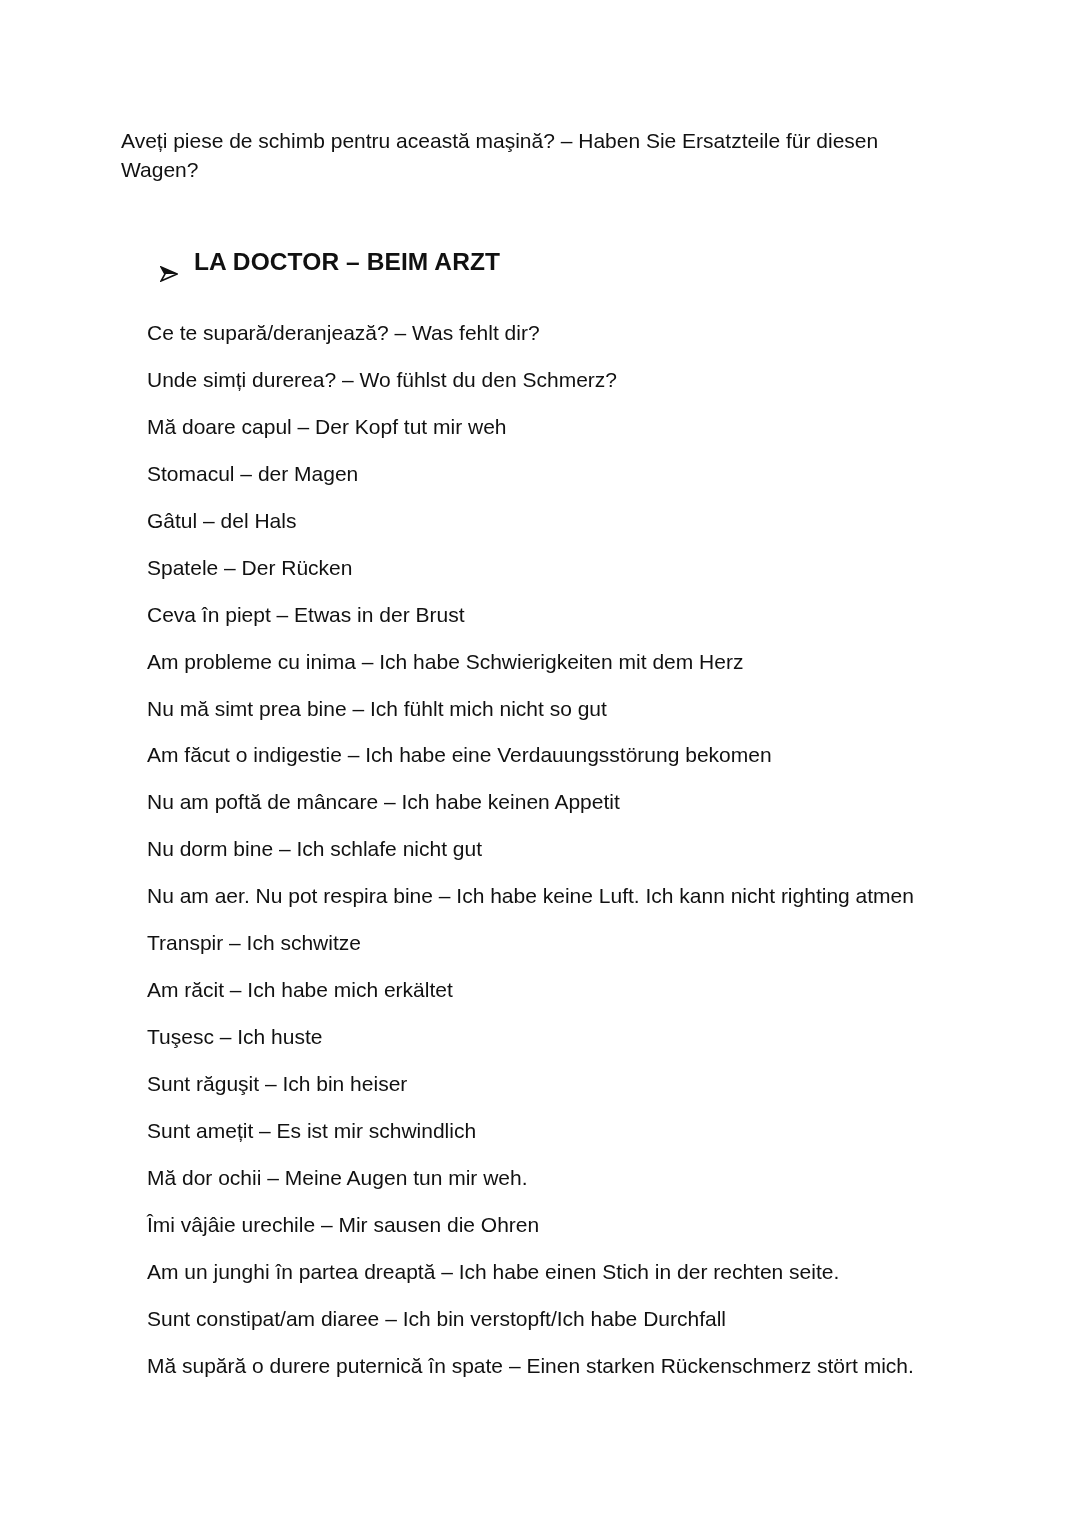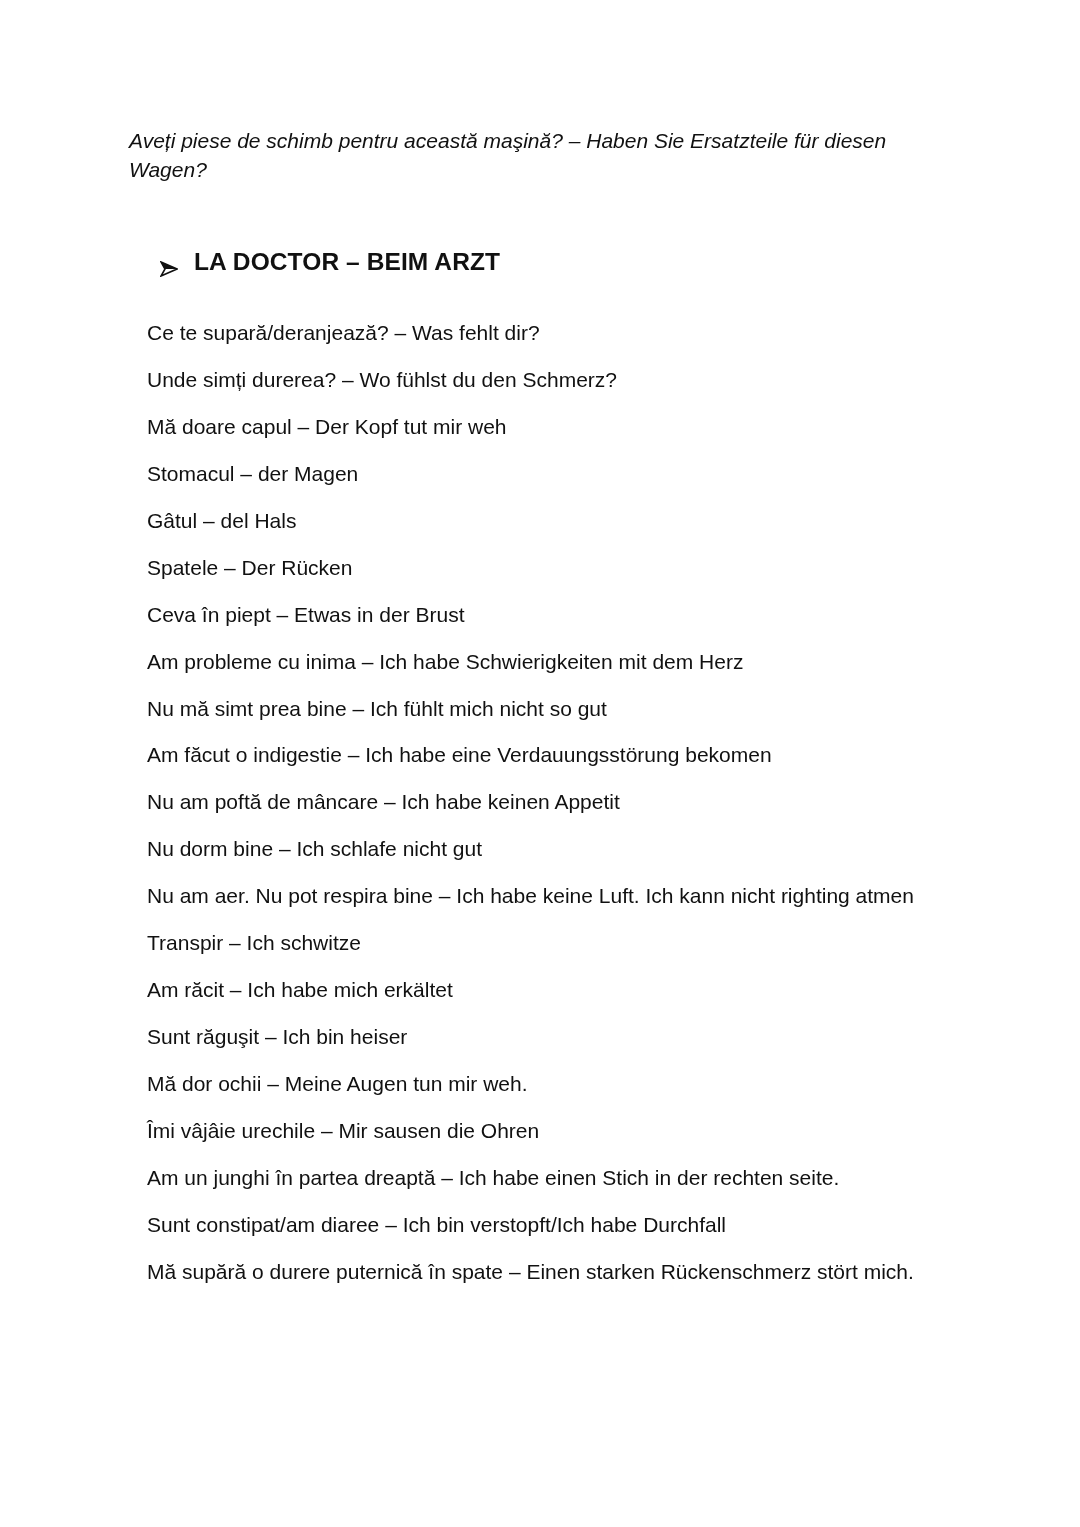--- a/index.html
+++ b/index.html
@@ -18,35 +18,34 @@
     .page {
       position: absolute;
       left: 0;
       top: 0;
       width: 1080px;
       height: 1527px;
       background: #ffffff;
     }
     .intro {
       position: absolute;
-      left: 129px;
+      left: 121px;
       top: 126px;
       width: 800px;
       font-size: 21px;
       line-height: 29px;
       margin: 0;
-      font-style: italic;
     }
     .heading {
       position: absolute;
       left: 160px;
       top: 248px;
       margin: 0;
       display: flex;
-      align-items: center;
+      align-items: flex-end;
       font-size: 24.5px;
       font-weight: bold;
       letter-spacing: 0.1px;
     }
     .heading .arrow {
       display: inline-block;
       width: 18px;
       height: 16px;
       margin-right: 16px;
       margin-top: 2px;
@@ -92,21 +91,23 @@
     <li>Spatele – Der Rücken</li>
     <li>Ceva în piept – Etwas in der Brust</li>
     <li>Am probleme cu inima – Ich habe Schwierigkeiten mit dem Herz</li>
     <li>Nu mă simt prea bine – Ich fühlt mich nicht so gut</li>
     <li>Am făcut o indigestie – Ich habe eine Verdauungsstörung bekomen</li>
     <li>Nu am poftă de mâncare – Ich habe keinen Appetit</li>
     <li>Nu dorm bine – Ich schlafe nicht gut</li>
     <li>Nu am aer. Nu pot respira bine – Ich habe keine Luft. Ich kann nicht righting atmen</li>
     <li>Transpir – Ich schwitze</li>
     <li>Am răcit – Ich habe mich erkältet</li>
+    <li>Tuşesc – Ich huste</li>
     <li>Sunt răguşit – Ich bin heiser</li>
+    <li>Sunt amețit – Es ist mir schwindlich</li>
     <li>Mă dor ochii – Meine Augen tun mir weh.</li>
     <li>Îmi vâjâie urechile – Mir sausen die Ohren</li>
     <li>Am un junghi în partea dreaptă – Ich habe einen Stich in der rechten seite.</li>
     <li>Sunt constipat/am diaree – Ich bin verstopft/Ich habe Durchfall</li>
     <li>Mă supără o durere puternică în spate – Einen starken Rückenschmerz stört mich.</li>
   </ul>
 
 </div>
 
 </body></html>

